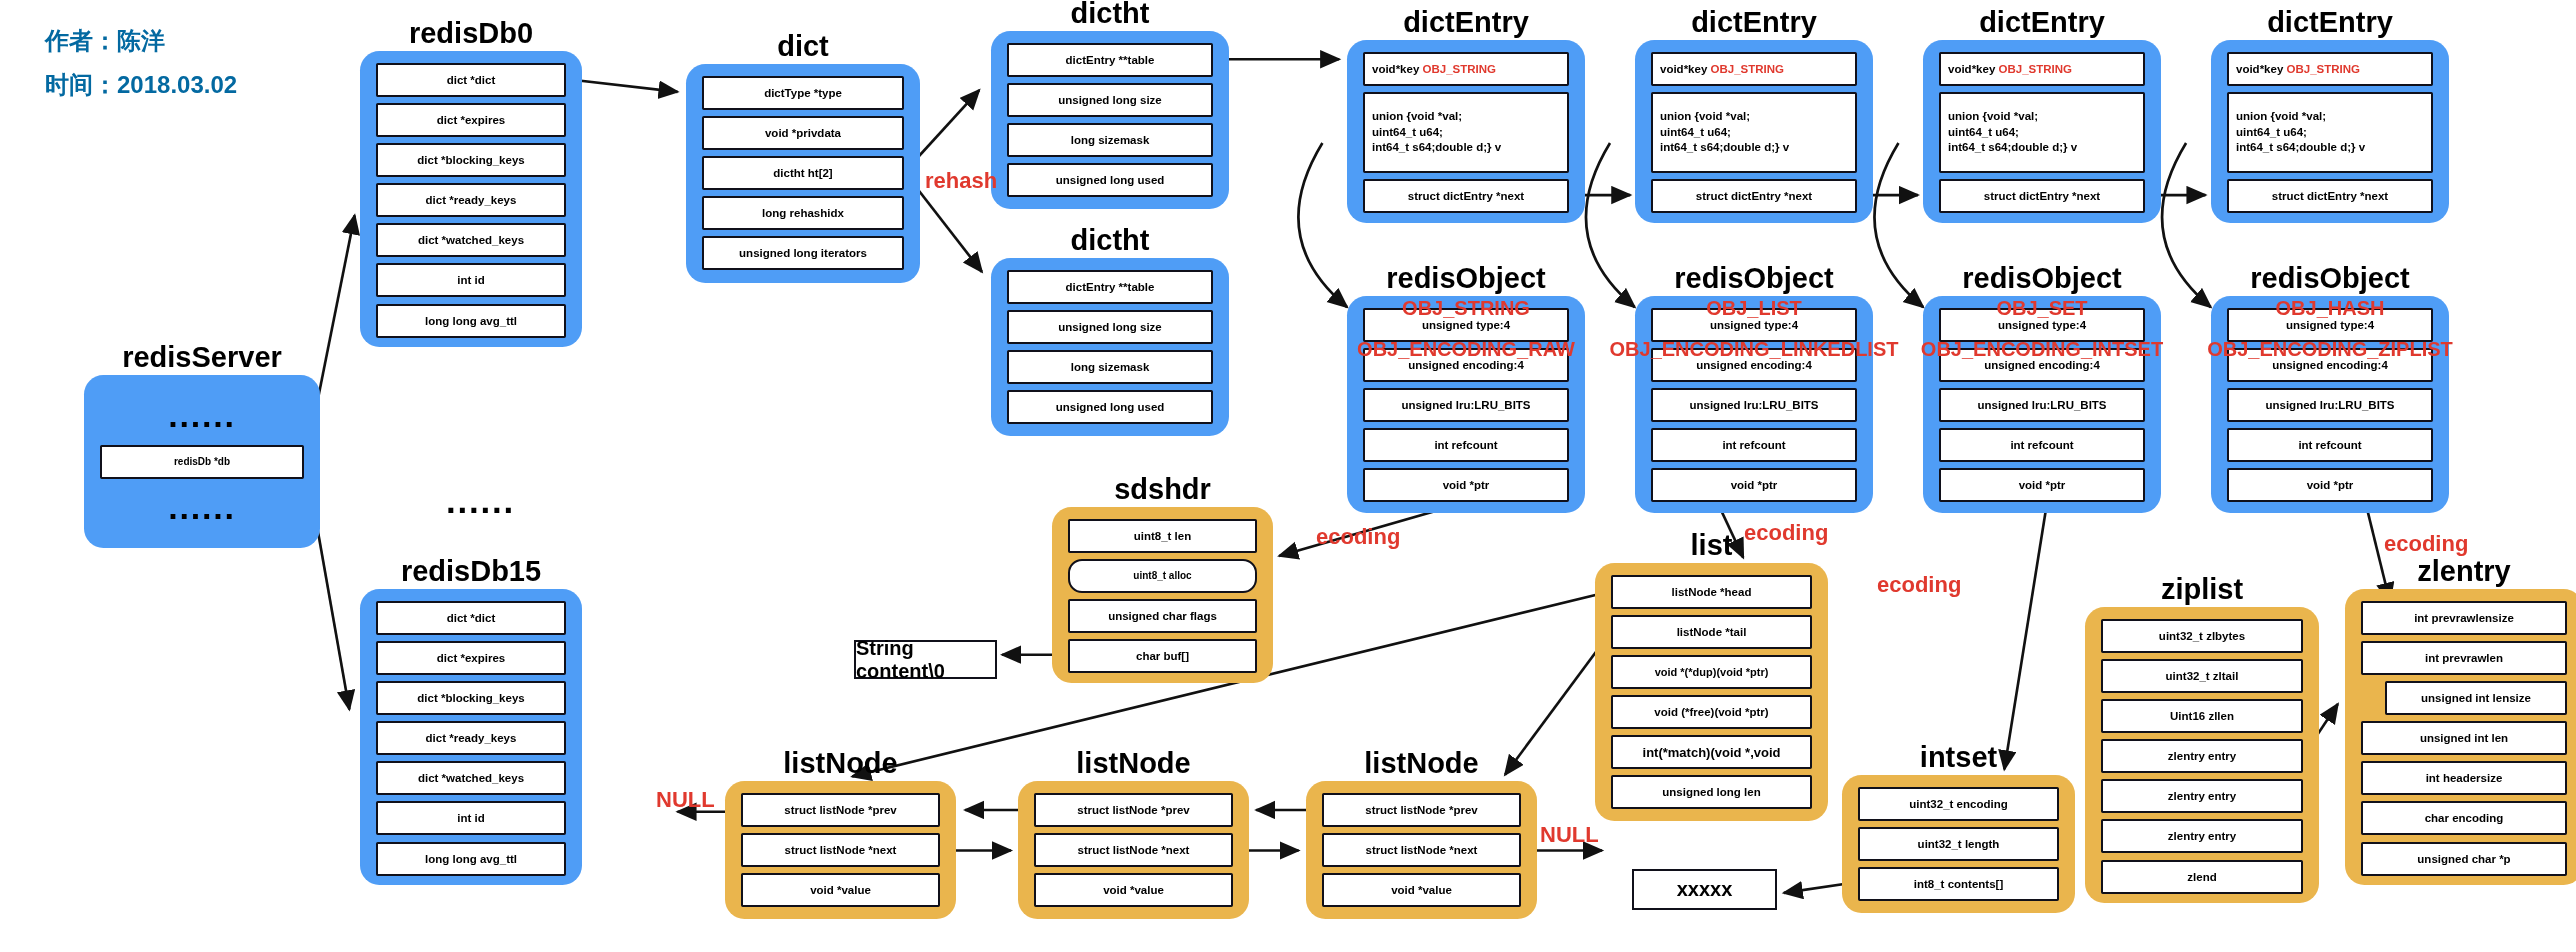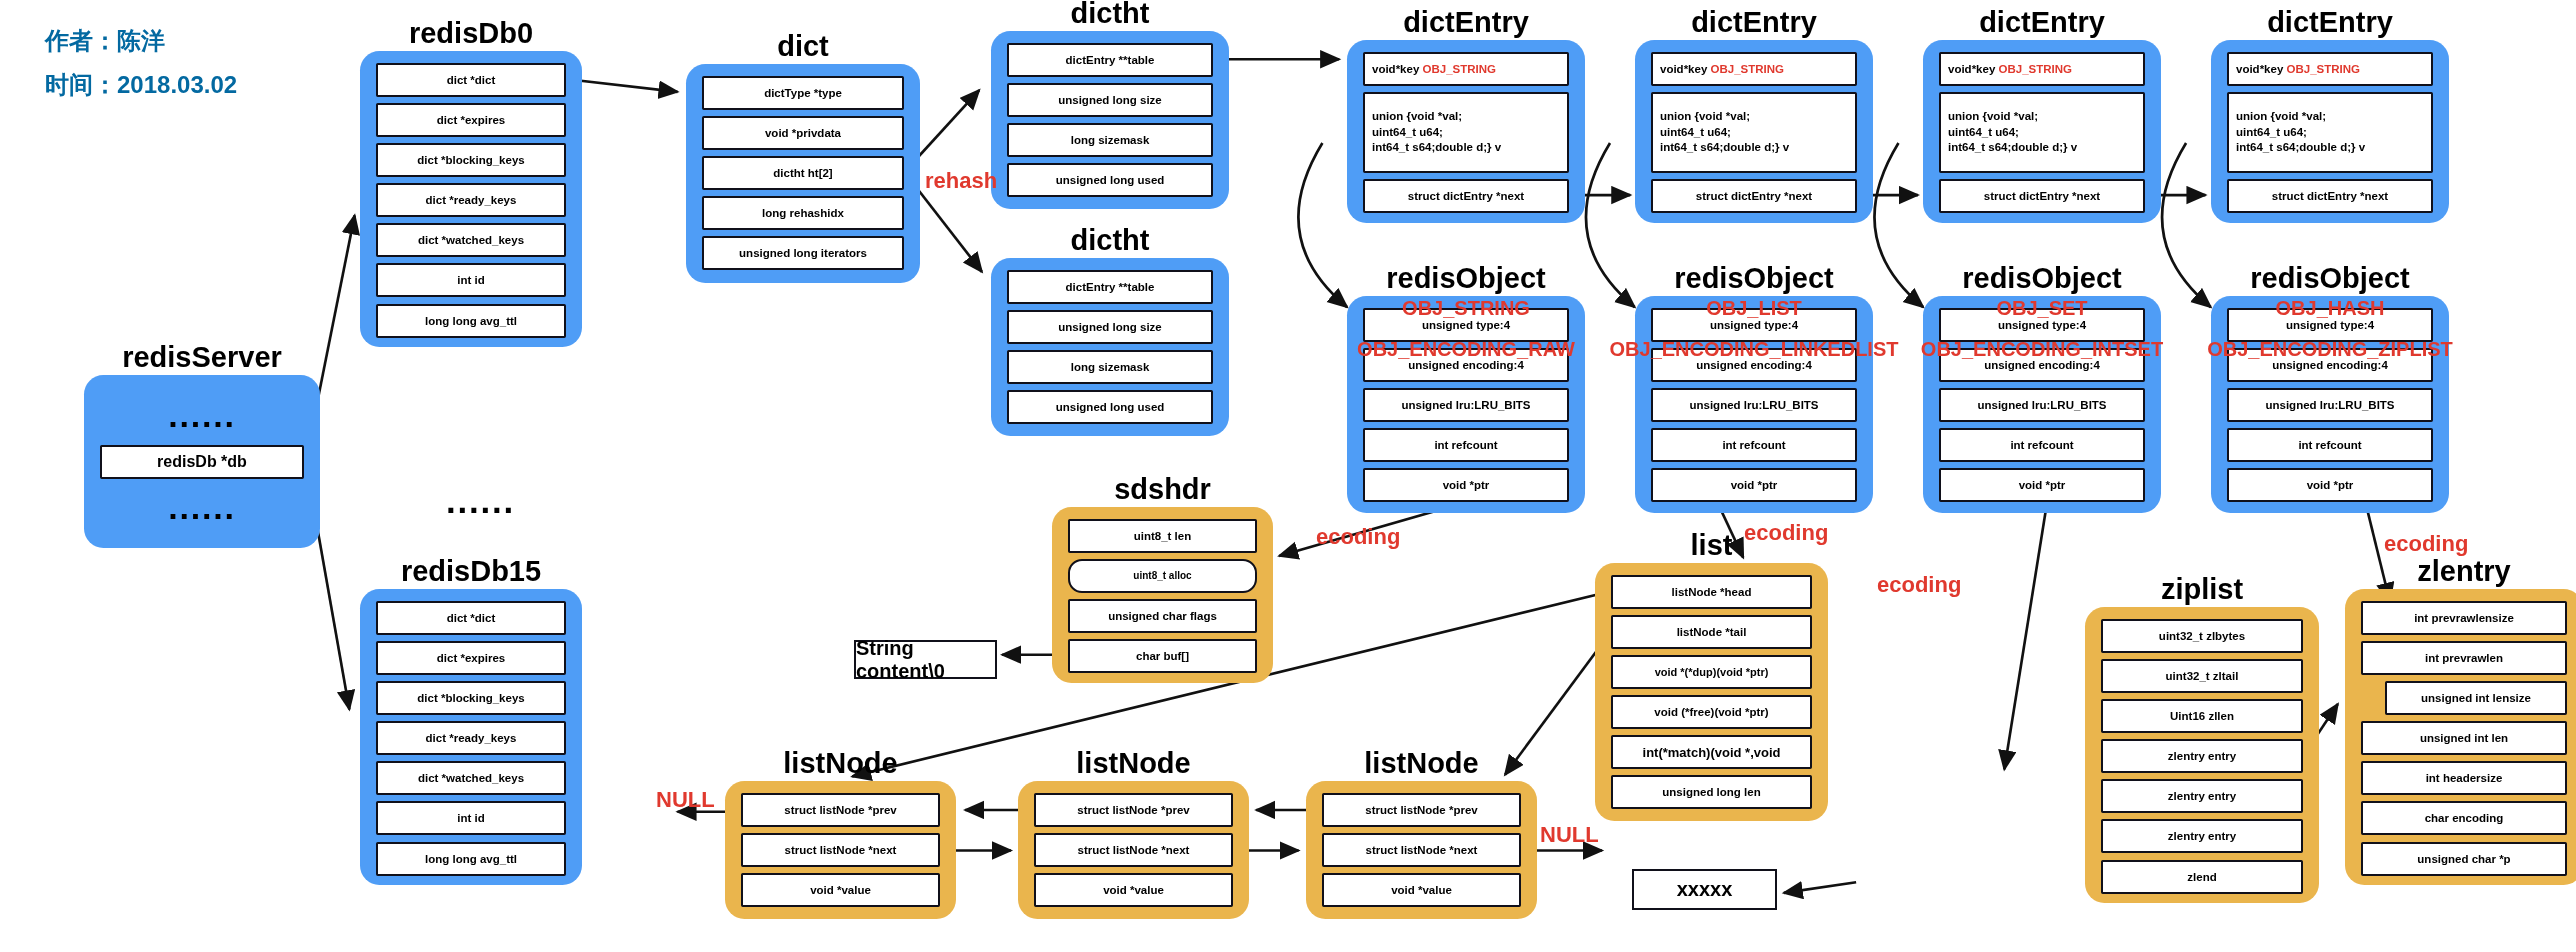--- a/index.html
+++ b/index.html
@@ -69,21 +69,21 @@
     <path class="arrow" d="M1208,742 L1136,742" marker-end="url(#ah)"></path>
     <path class="arrow" d="M2612,855 L2650,798" marker-end="url(#ah)"></path>
   </svg>
 
   <div class="meta"><div>作者：陈洋</div><div>时间：2018.03.02</div></div>
 
   <div class="struct blue" style="left:84px;top:375px;width:236px;height:173px">
     <div class="title">redisServer</div>
     <div class="rows spread">
         <div class="row row-dots">......</div>
-        <div class="row" style="font-size: 16px;">redisDb *db</div>
+        <div class="row" style="font-size: 10px;">redisDb *db</div>
         <div class="row row-dots">......</div>
       </div>
   </div>
 
   <div class="struct blue" style="left:360px;top:51px;width:222px;height:296px">
     <div class="title">redisDb0</div>
     <div class="rows">
         <div class="row" style="font-size: 11.5px;">dict *dict</div>
         <div class="row" style="font-size: 11.5px;">dict *expires</div>
         <div class="row" style="font-size: 11.5px;">dict *blocking_keys</div>
@@ -278,20 +278,28 @@
   </div>
   <div class="struct yellow" style="left:1306px;top:781px;width:231px;height:138px">
     <div class="title">listNode</div>
     <div class="rows">
         <div class="row" style="font-size: 11.5px;">struct listNode *prev</div>
         <div class="row" style="font-size: 11.5px;">struct listNode *next</div>
         <div class="row" style="font-size: 11.5px;">void *value</div>
       </div>
   </div>
 
+  <div class="struct yellow" style="left:1842px;top:775px;width:233px;height:138px">
+    <div class="title">intset</div>
+    <div class="rows">
+        <div class="row" style="font-size: 11.5px;">uint32_t encoding</div>
+        <div class="row" style="font-size: 11.5px;">uint32_t length</div>
+        <div class="row" style="font-size: 11.5px;">int8_t contents[]</div>
+      </div>
+  </div>
 
   <div class="struct yellow" style="left:2085px;top:607px;width:234px;height:296px">
     <div class="title">ziplist</div>
     <div class="rows">
         <div class="row" style="font-size: 11.5px;">uint32_t zlbytes</div>
         <div class="row" style="font-size: 11.5px;">uint32_t zltail</div>
         <div class="row" style="font-size: 11.5px;">Uint16 zllen</div>
         <div class="row" style="font-size: 11.5px;">zlentry entry</div>
         <div class="row" style="font-size: 11.5px;">zlentry entry</div>
         <div class="row" style="font-size: 11.5px;">zlentry entry</div>

